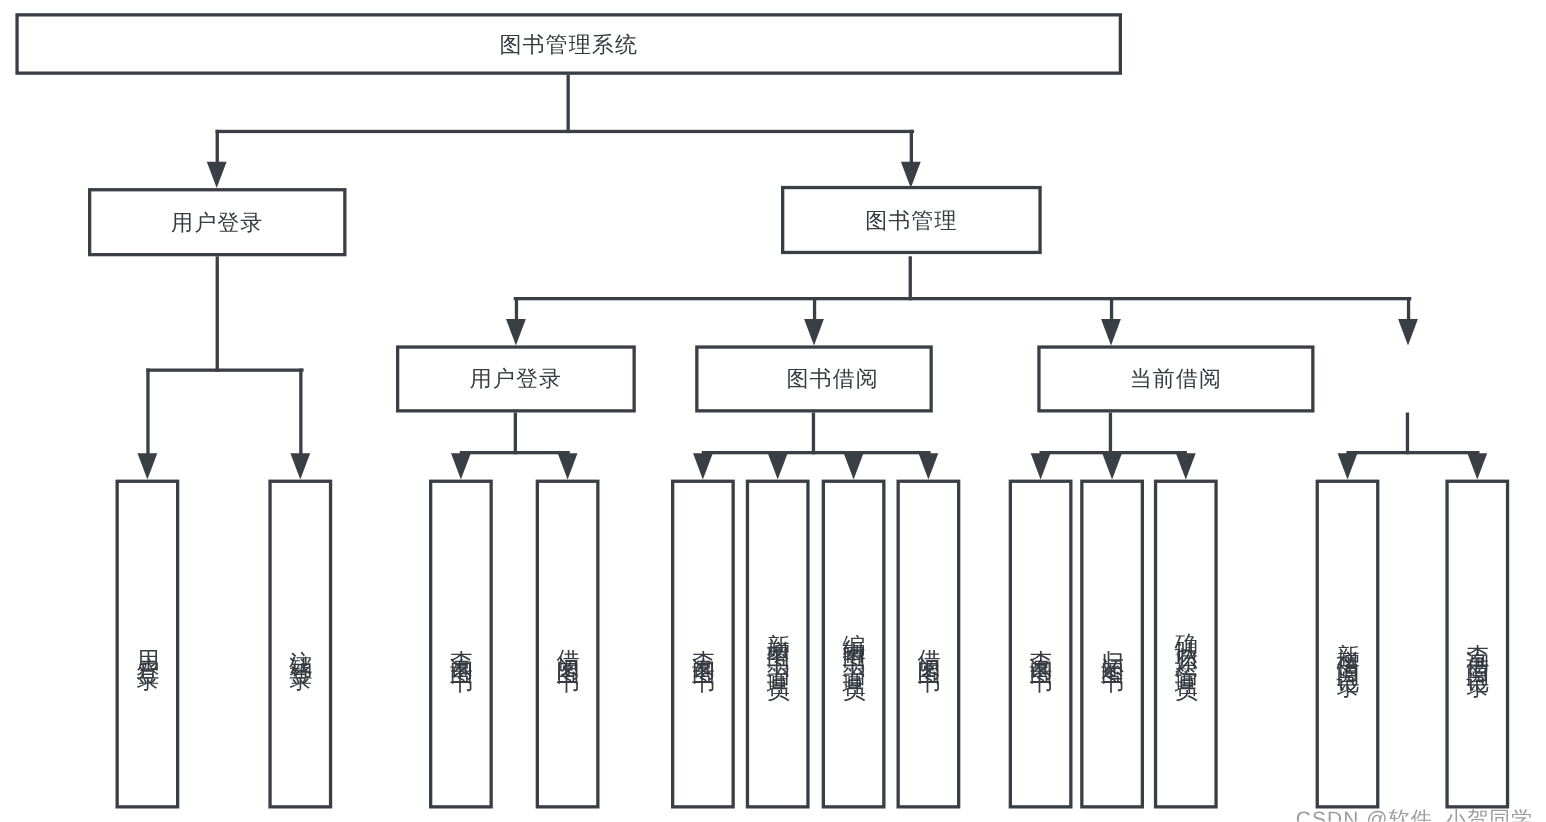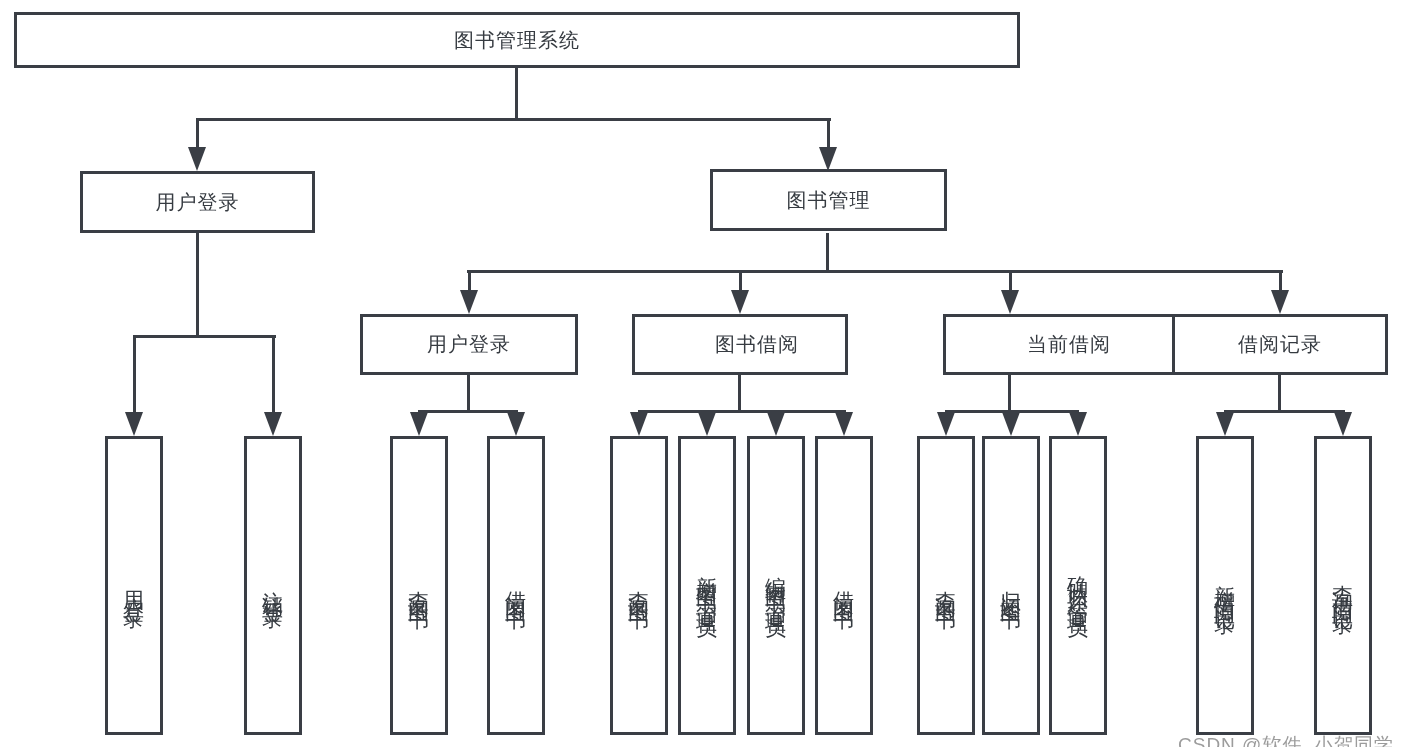--- a/index.html
+++ b/index.html
@@ -93,23 +93,20 @@
 
   <div class="box hbox" style="left:360px;top:314px;width:218px;height:61px;">
     <span>用户登录</span>
   </div>
   <div class="box hbox" style="left:632px;top:314px;width:216px;height:61px;padding-left:34px;">
     <span>图书借阅</span>
   </div>
   <div class="box hbox" style="left:943px;top:314px;width:252px;height:61px;">
     <span>当前借阅</span>
   </div>
-  <div class="box hbox" style="left:1172px;top:314px;width:216px;height:61px;">
-    <span>借阅记录</span>
-  </div>
 
   <div class="vline" style="left:467px;top:375px;height:38px;"></div>
   <div class="hline" style="left:418px;top:410px;width:100px;"></div>
   <div class="arrow" style="left:410px;top:412px;"></div>
   <div class="arrow" style="left:507px;top:412px;"></div>
 
   <div class="vline" style="left:738px;top:375px;height:38px;"></div>
   <div class="hline" style="left:638px;top:410px;width:208px;"></div>
   <div class="arrow" style="left:630px;top:412px;"></div>
   <div class="arrow" style="left:698px;top:412px;"></div>

